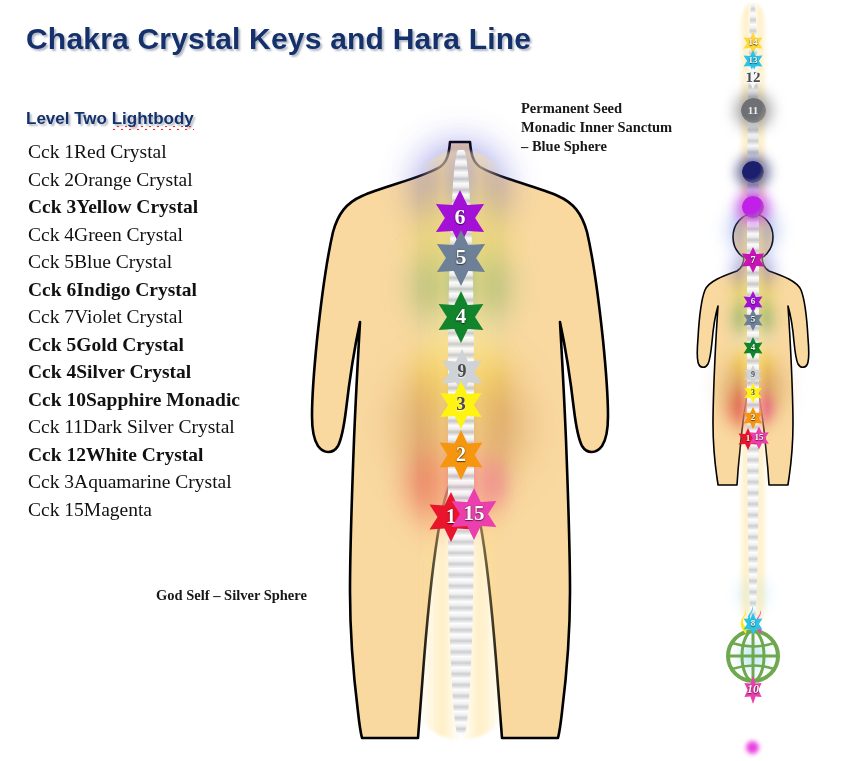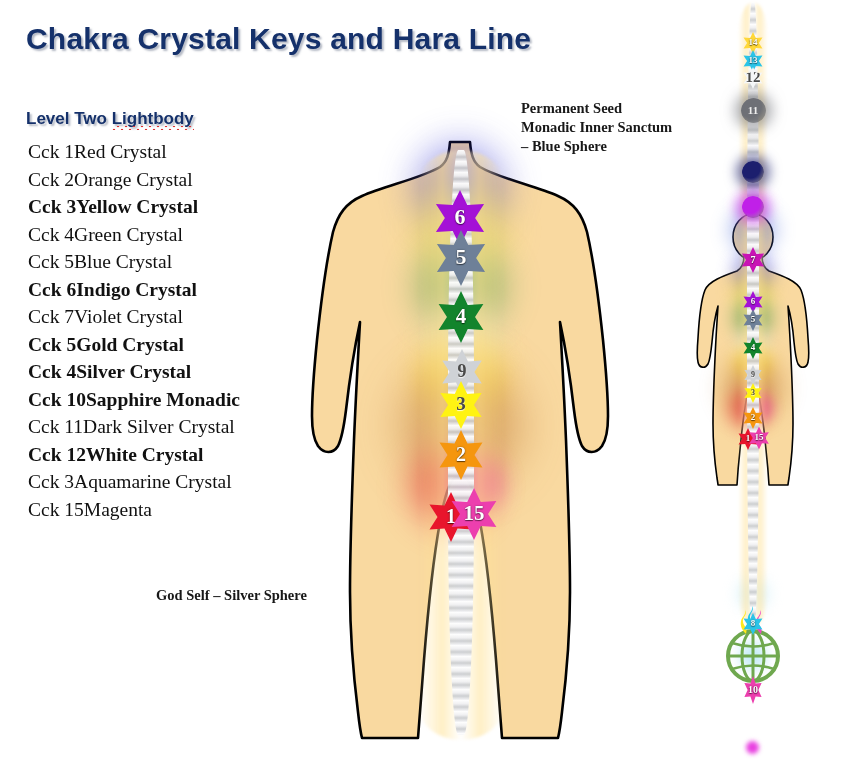--- a/index.html
+++ b/index.html
@@ -285,21 +285,21 @@
       </div>
       <div class="star" style="left: 737px; top: 398px; width: 22px; height: 22px; background: rgb(232, 21, 44); font-size: 9px; z-index: 4;">
         <span class="num">1</span>
       </div>
       <div class="star" style="left: 747.5px; top: 396.5px; width: 23px; height: 23px; background: rgb(236, 63, 174); font-size: 9px; z-index: 4;">
         <span class="num">15</span>
       </div>
       <div class="star" style="left: 742px; top: 583px; width: 22px; height: 22px; background: rgb(43, 196, 232); font-size: 9px; z-index: 4;">
         <span class="num">8</span>
       </div>
-      <div class="star" style="left: 743px; top: 646px; width: 20px; height: 28px; background: rgb(236, 63, 174); font-size: 10px; z-index: 4;">
+      <div class="star" style="left: 743px; top: 646px; width: 20px; height: 28px; background: rgb(236, 63, 174); font-size: 12px; z-index: 4; font-style: italic;">
         <span class="num">10</span>
       </div>
     </div>
 
   <div class="globe" id="globe" style="left: 726px; top: 629px; width: 54px; height: 54px; z-index: 3;"><svg width="54" height="54" viewBox="0 0 54 54">
         <circle cx="27" cy="27" r="25" fill="none" stroke="#6fa84f" stroke-width="4"></circle>
         <ellipse cx="27" cy="27" rx="11" ry="25" fill="none" stroke="#6fa84f" stroke-width="3"></ellipse>
         <line x1="27" y1="2" x2="27" y2="52" stroke="#6fa84f" stroke-width="3"></line>
         <line x1="2" y1="27" x2="52" y2="27" stroke="#6fa84f" stroke-width="3"></line>
         <path d="M6 14 Q27 21 48 14" fill="none" stroke="#6fa84f" stroke-width="2.6"></path>

